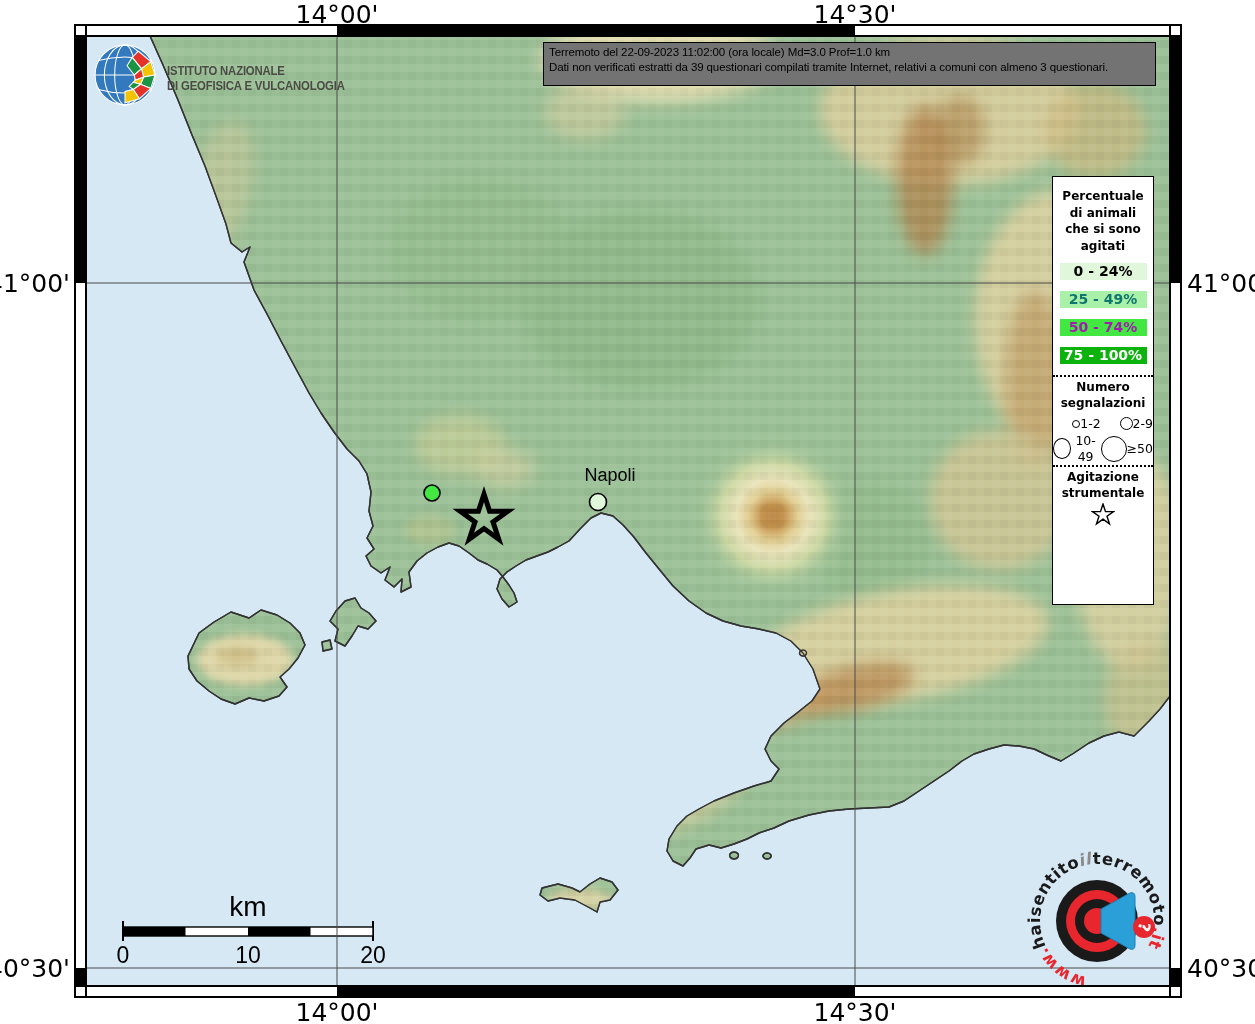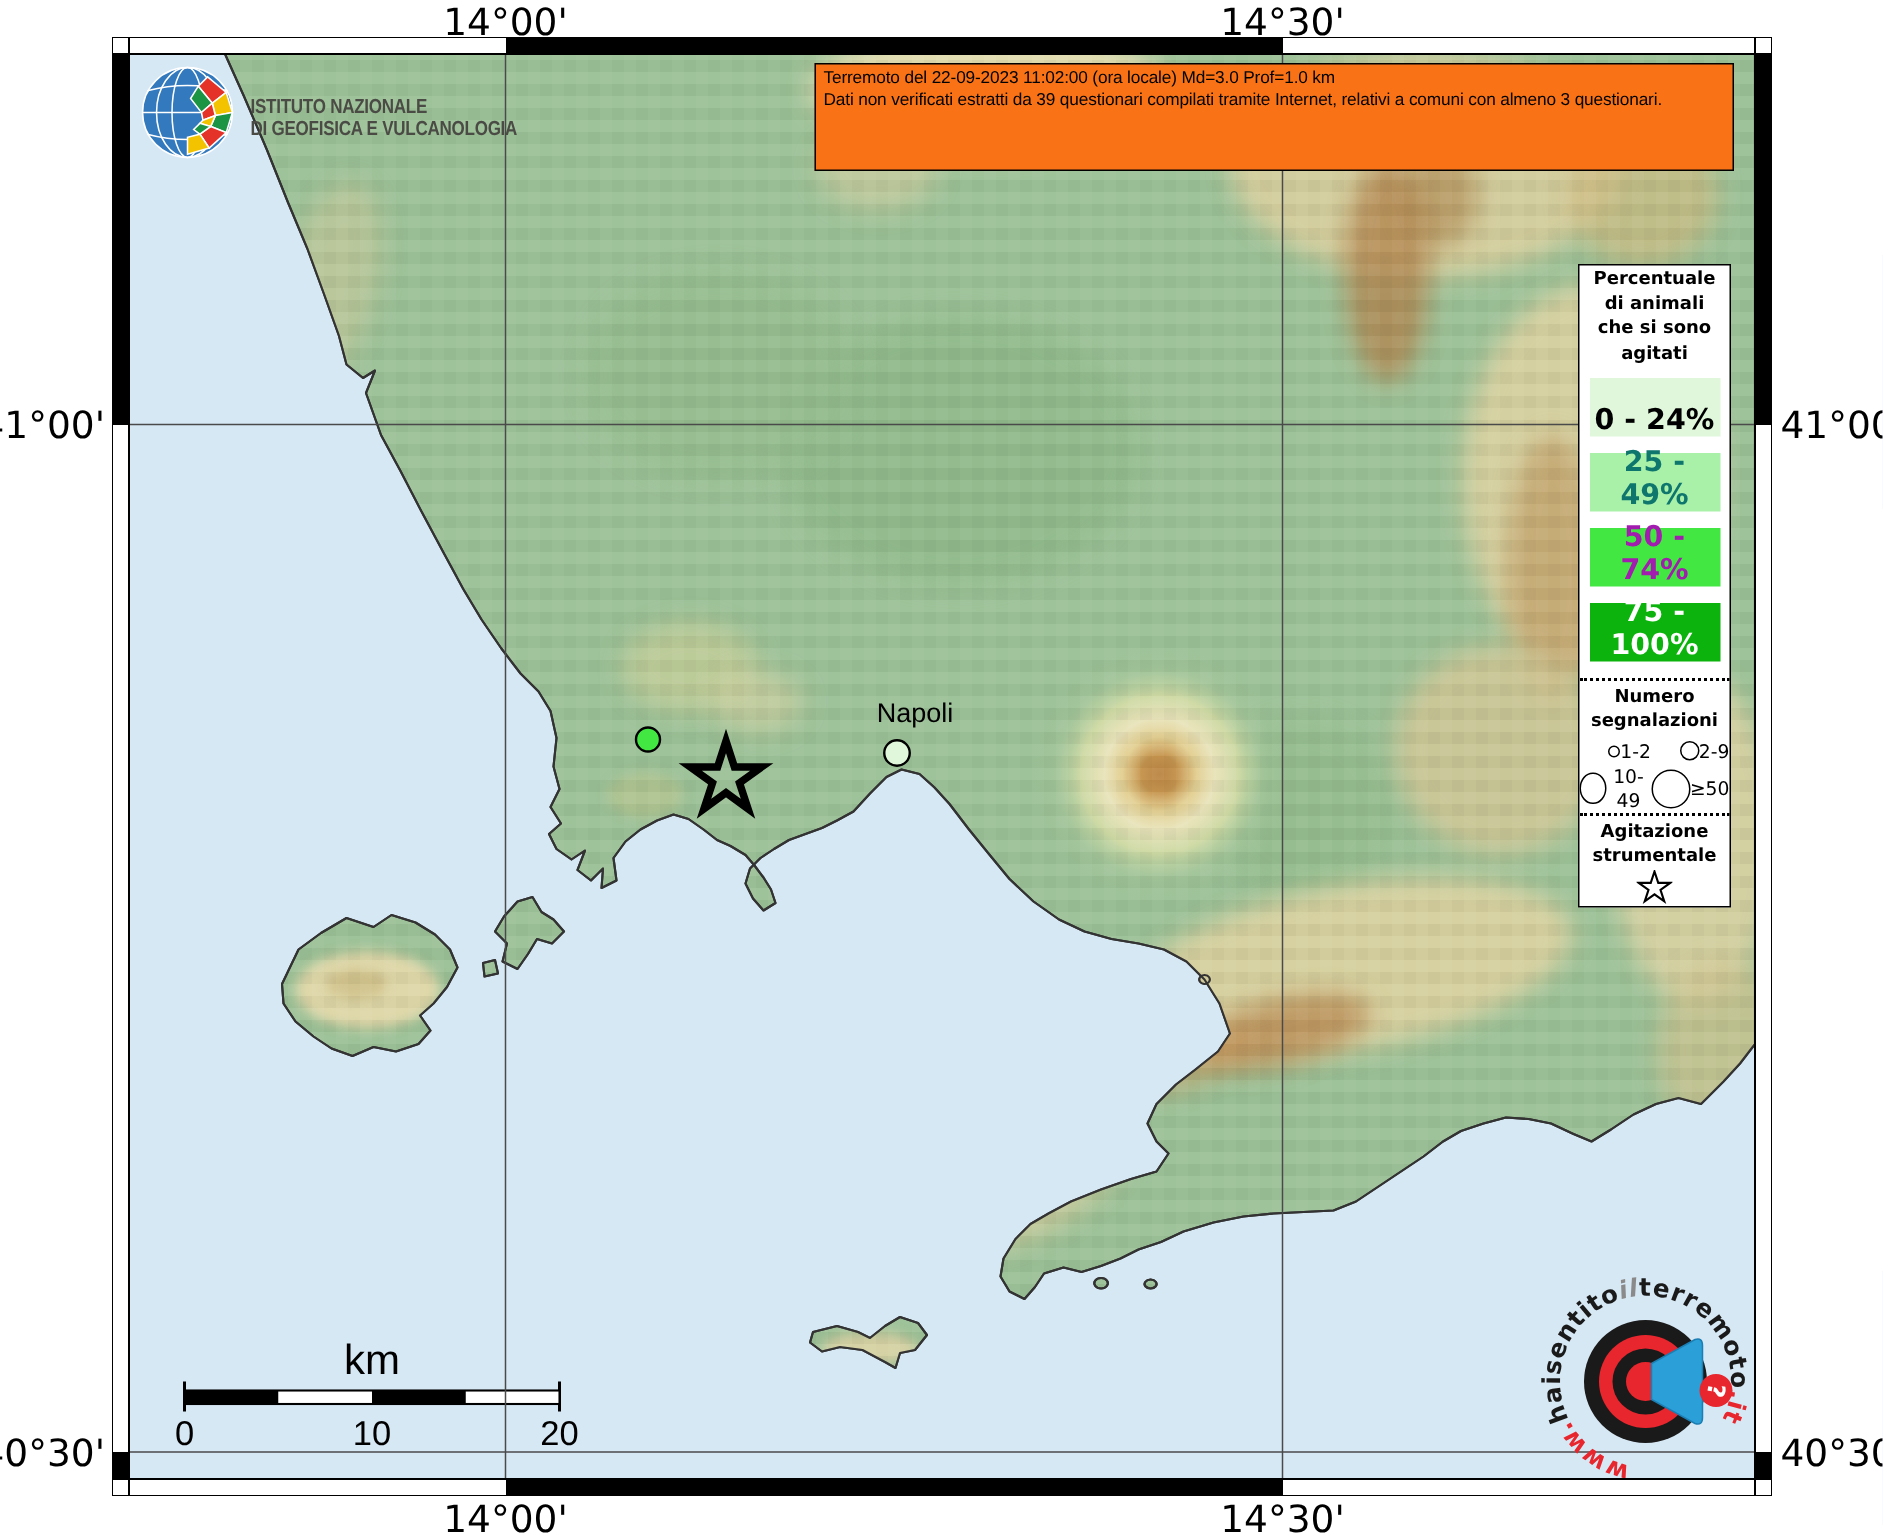--- a/index.html
+++ b/index.html
@@ -6,36 +6,36 @@
   body{width:1255px;height:1024px;overflow:hidden;font-family:"DejaVu Sans",sans-serif;}
   .stage{position:relative;width:1255px;height:1024px;background:#fff;}
   .stage > svg.mapsvg{position:absolute;left:0;top:0;}
 
   
   .axl{position:absolute;font:25px "DejaVu Sans",sans-serif;color:#000;white-space:nowrap;}
   .axl.center{transform:translateX(-50%);}
   .axl.right{text-align:right;}
 
   
-  .info-box{position:absolute;left:543px;top:42px;width:613px;height:72px;background:#f97316;
+  .info-box{position:absolute;left:543px;top:42px;width:613px;height:44px;background:#737373;
     border:1px solid #000;box-sizing:border-box;padding:2px 5px 0 5px;
     font:11.5px/15px "Liberation Sans",sans-serif;color:#000;}
   .info-box div{white-space:nowrap;letter-spacing:-0.1px;}
 
   
   .ingv{position:absolute;left:93px;top:43px;display:flex;align-items:flex-start;}
   .ingv-text{margin-left:10px;margin-top:20px;font:bold 13.5px/15px "Liberation Sans",sans-serif;
     color:#4b4b45;transform:scaleX(.84);transform-origin:left top;letter-spacing:-0.2px;white-space:nowrap;}
 
   
   .legend{position:absolute;left:1052px;top:176px;width:102px;height:429px;background:#fff;
     border:1.5px solid #000;box-sizing:border-box;text-align:center;color:#000;overflow:hidden;}
-  .lg-title{margin-top:0;font-weight:bold;font-size:12px;line-height:16.5px;}
-  .sw{width:87px;height:39px;margin:0 auto 11px auto;display:flex;align-items:flex-end;justify-content:center;
-    font-weight:bold;font-size:19px;}
+  .lg-title{margin-top:11px;font-weight:bold;font-size:12px;line-height:16.5px;}
+  .sw{width:87px;height:17px;margin:0 auto 11px auto;display:flex;align-items:flex-start;justify-content:center;
+    font-weight:bold;font-size:14px;}
   .sw-wrap{margin-top:9px;}
   .dotted{border:0;border-top:2px dotted #000;margin:0;}
   .lg-sub{font-weight:bold;font-size:12px;line-height:15.5px;margin-top:3px;}
   .circle-grid{display:grid;grid-template-columns:1fr 1fr;margin-top:4px;}
   .cg-cell{display:flex;align-items:center;justify-content:flex-end;}
   .dot{border:1.7px solid #000;border-radius:50%;box-sizing:border-box;background:transparent;}
   .dot.s1{width:8px;height:8px;}
   .dot.s2{width:13px;height:13px;}
   .dot.s3{width:21px;height:21px;}
   .dot.s4{width:26px;height:26px;}

